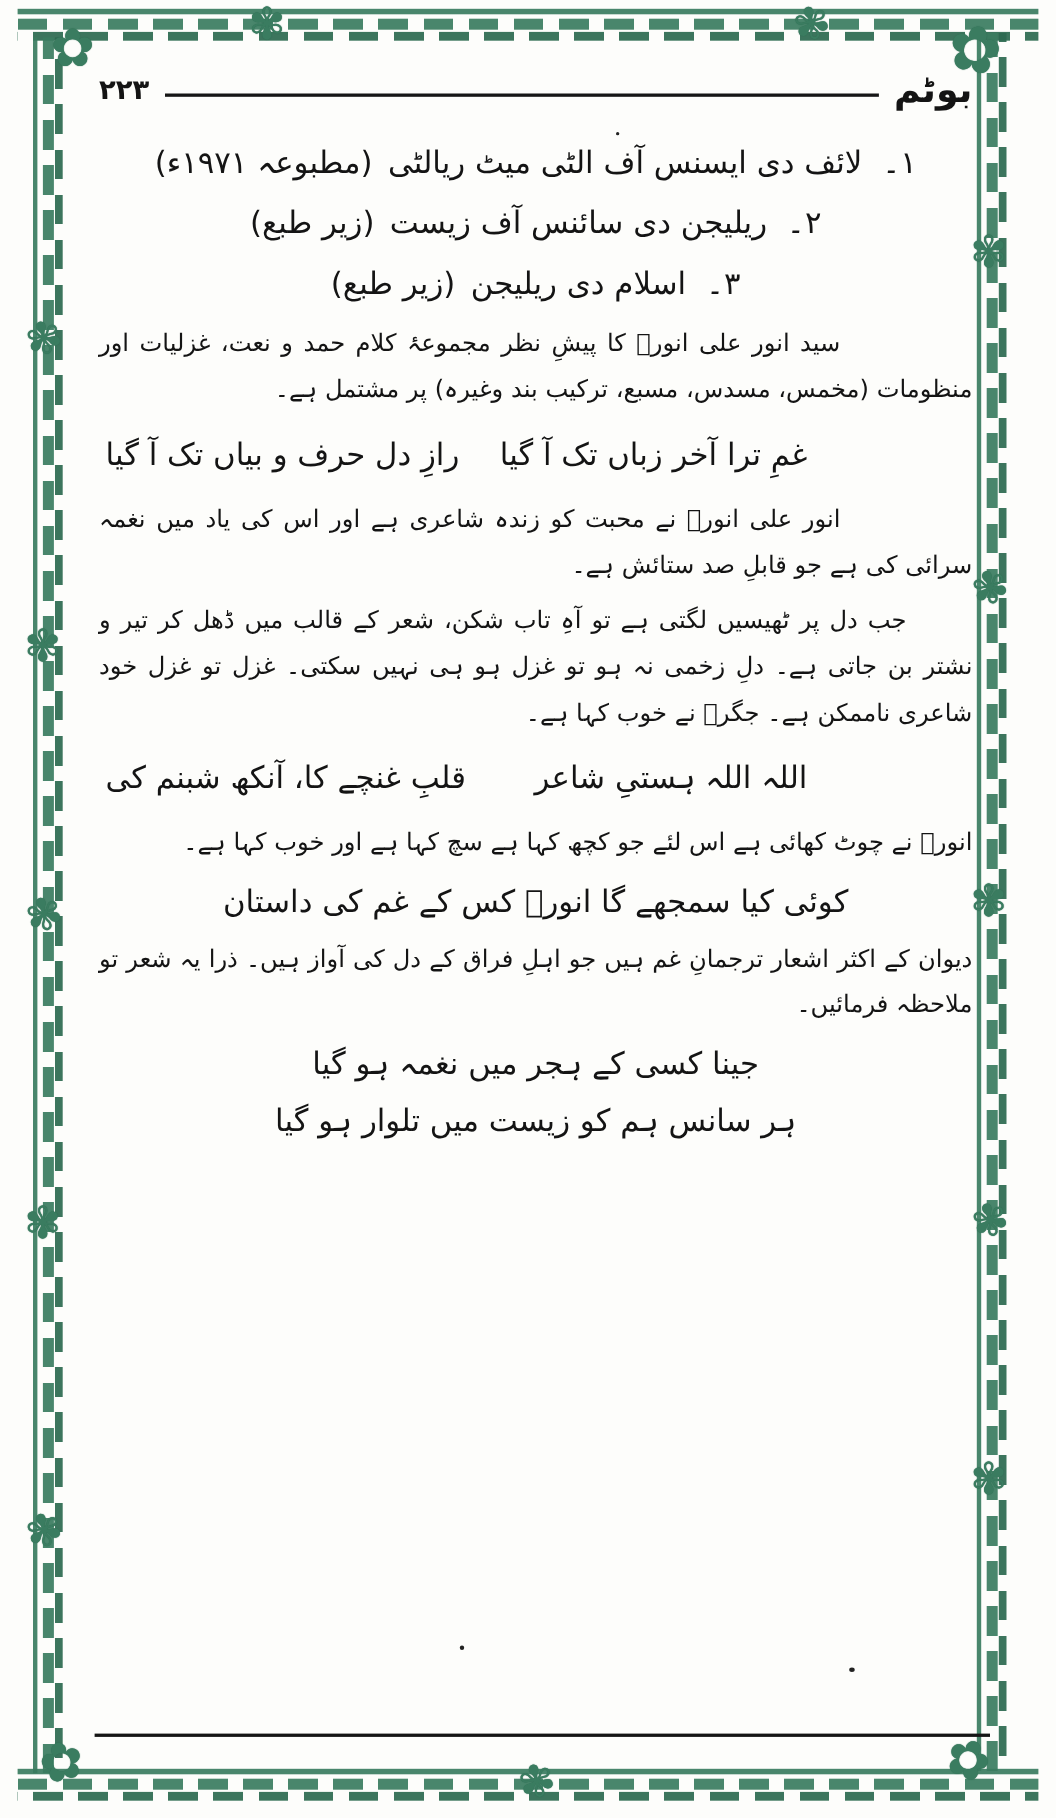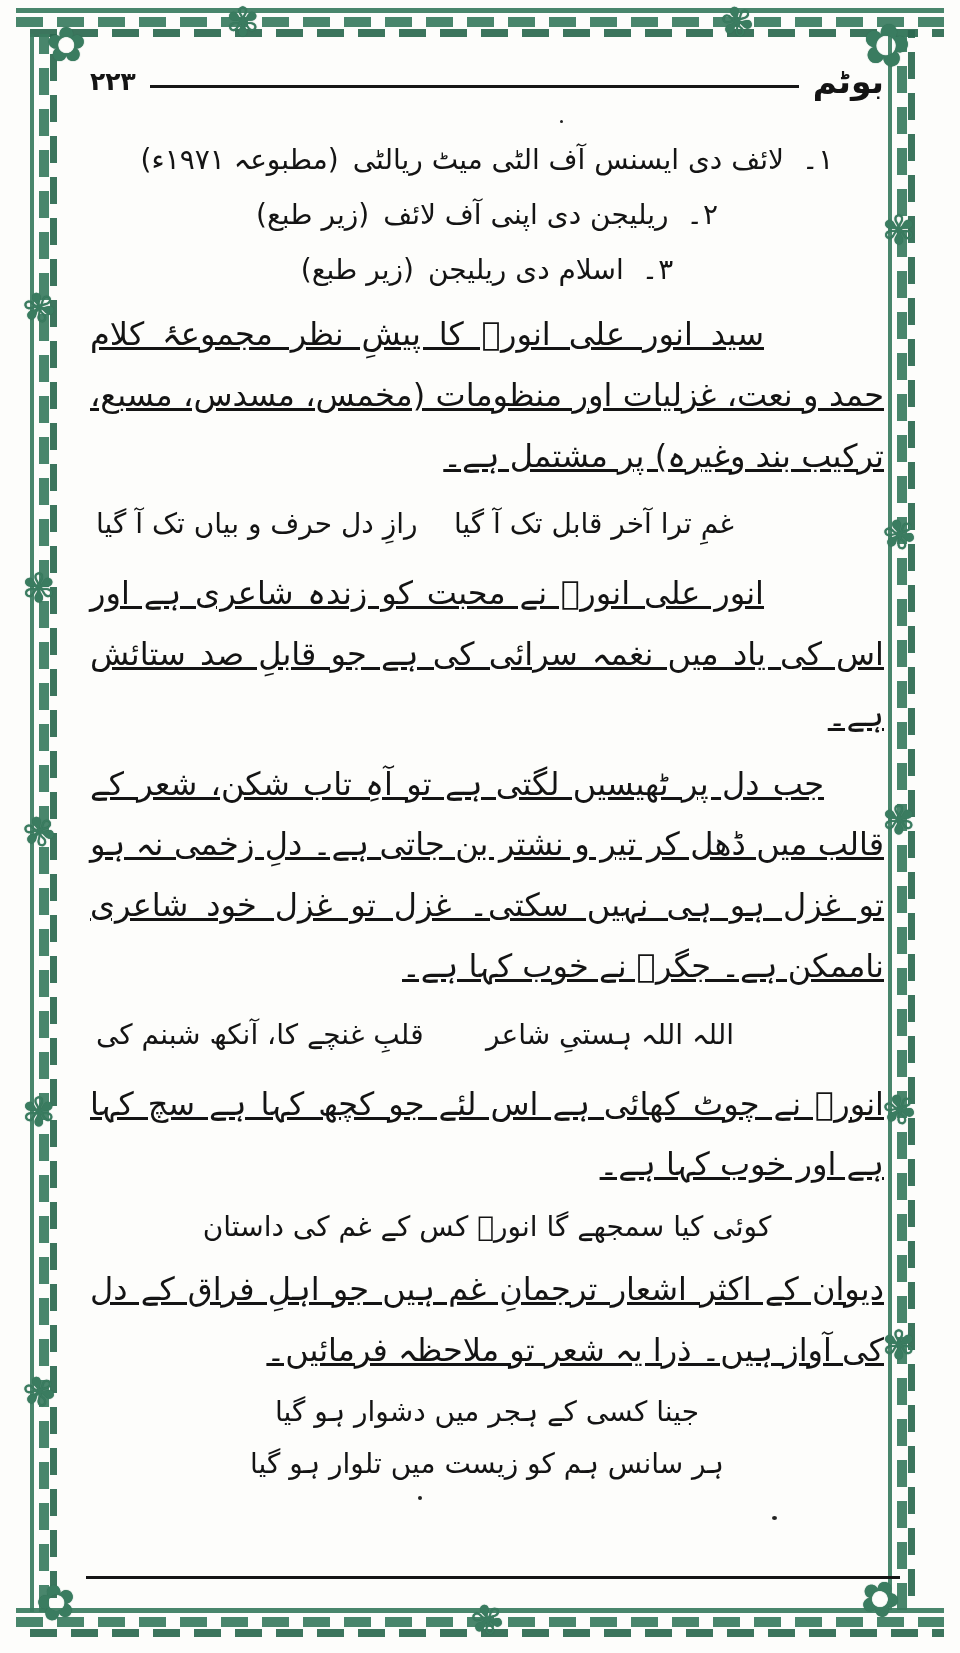--- a/index.html
+++ b/index.html
@@ -54,35 +54,35 @@
   .corner.bl{transform:rotate(-14deg);}
   .corner.br{transform:rotate(168deg);}
   
   .content{
     position:absolute;left:90px;right:76px;top:62px;
     direction:rtl;
   }
   .page-header{
     direction:ltr;
     display:flex;align-items:center;gap:14px;
-    margin-bottom:38px;
+    margin-bottom:26px;
   }
   .page-num{font-size:25px;font-weight:bold;letter-spacing:2px;}
   .header-rule{flex:1;height:3px;background:#161616;margin-top:10px;}
   .running-title{font-size:33px;font-weight:bold;}
   .works{margin:4px 0 6px 0;}
   .work-item{
     font-size:28px;line-height:1.5;margin:13px 0;text-align:center;
     white-space:nowrap;
   }
   .work-item .marker{margin-left:18px;}
   .work-item .note{margin-right:14px;}
   .para{
-    font-size:32px;line-height:1.9;margin:8px 0;
-    text-align:justify;text-align-last:right;text-decoration:underline;
+    font-size:22px;line-height:1.9;margin:8px 0;
+    text-align:justify;text-align-last:right;
   }
   .ind-lg{text-indent:120px;}
   .ind-md{text-indent:60px;}
   .couplet{
     display:flex;justify-content:space-between;
     padding-left:6px;padding-right:150px;
     font-size:28px;line-height:1.6;margin:16px 0;
     white-space:nowrap;
   }
   .verse{
@@ -127,51 +127,51 @@
     <span class="page-num">۲۲۳</span>
     <span class="header-rule"></span>
     <span class="running-title">بوٹم</span>
   </div>
 
   <div class="works">
     <div class="work-item">
       <span class="marker">۱۔</span><span>لائف دی ایسنس آف الٹی میٹ ریالٹی</span><span class="note">(مطبوعہ ۱۹۷۱ء)</span>
     </div>
     <div class="work-item">
-      <span class="marker">۲۔</span><span>ریلیجن دی اپنی آف لائف</span><span class="note">(زیر طبع)</span>
+      <span class="marker">۲۔</span><span>ریلیجن دی سائنس آف زیست</span><span class="note">(زیر طبع)</span>
     </div>
     <div class="work-item">
       <span class="marker">۳۔</span><span>اسلام دی ریلیجن</span><span class="note">(زیر طبع)</span>
     </div>
   </div>
 
   <p class="para ind-lg">سید انور علی انورؔ کا پیشِ نظر مجموعۂ کلام حمد و نعت، غزلیات اور منظومات (مخمس، مسدس، مسبع، ترکیب بند وغیرہ) پر مشتمل ہے۔</p>
 
 
   <div class="couplet">
-    <span>غمِ ترا آخر قابل تک آ گیا</span>
+    <span>غمِ ترا آخر زباں تک آ گیا</span>
     <span>رازِ دل حرف و بیاں تک آ گیا</span>
   </div>
 
   <p class="para ind-lg">انور علی انورؔ نے محبت کو زندہ شاعری ہے اور اس کی یاد میں نغمہ سرائی کی ہے جو قابلِ صد ستائش ہے۔</p>
 
   <p class="para ind-md">جب دل پر ٹھیسیں لگتی ہے تو آہِ تاب شکن، شعر کے قالب میں ڈھل کر تیر و نشتر بن جاتی ہے۔ دلِ زخمی نہ ہو تو غزل ہو ہی نہیں سکتی۔ غزل تو غزل خود شاعری ناممکن ہے۔ جگرؔ نے خوب کہا ہے۔</p>
 
   <div class="couplet">
     <span>اللہ اللہ ہستیِ شاعر</span>
     <span>قلبِ غنچے کا، آنکھ شبنم کی</span>
   </div>
 
   <p class="para">انورؔ نے چوٹ کھائی ہے اس لئے جو کچھ کہا ہے سچ کہا ہے اور خوب کہا ہے۔</p>
 
   <div class="verse">کوئی کیا سمجھے گا انورؔ کس کے غم کی داستان</div>
 
   <p class="para">دیوان کے اکثر اشعار ترجمانِ غم ہیں جو اہلِ فراق کے دل کی آواز ہیں۔ ذرا یہ شعر تو ملاحظہ فرمائیں۔</p>
 
-  <div class="verse">جینا کسی کے ہجر میں دشوار ہو گیا</div>
+  <div class="verse">جینا کسی کے ہجر میں نغمہ ہو گیا</div>
   <div class="verse">ہر سانس ہم کو زیست میں تلوار ہو گیا</div>
 
 </div>
 
 <div class="end-rule"></div>
 
 <span class="speck" style="left:418px;top:1496px;width:4px;height:4px;"></span>
 <span class="speck" style="left:772px;top:1516px;width:5px;height:4px;"></span>
 <span class="speck" style="left:560px;top:120px;width:3px;height:3px;"></span>
 

